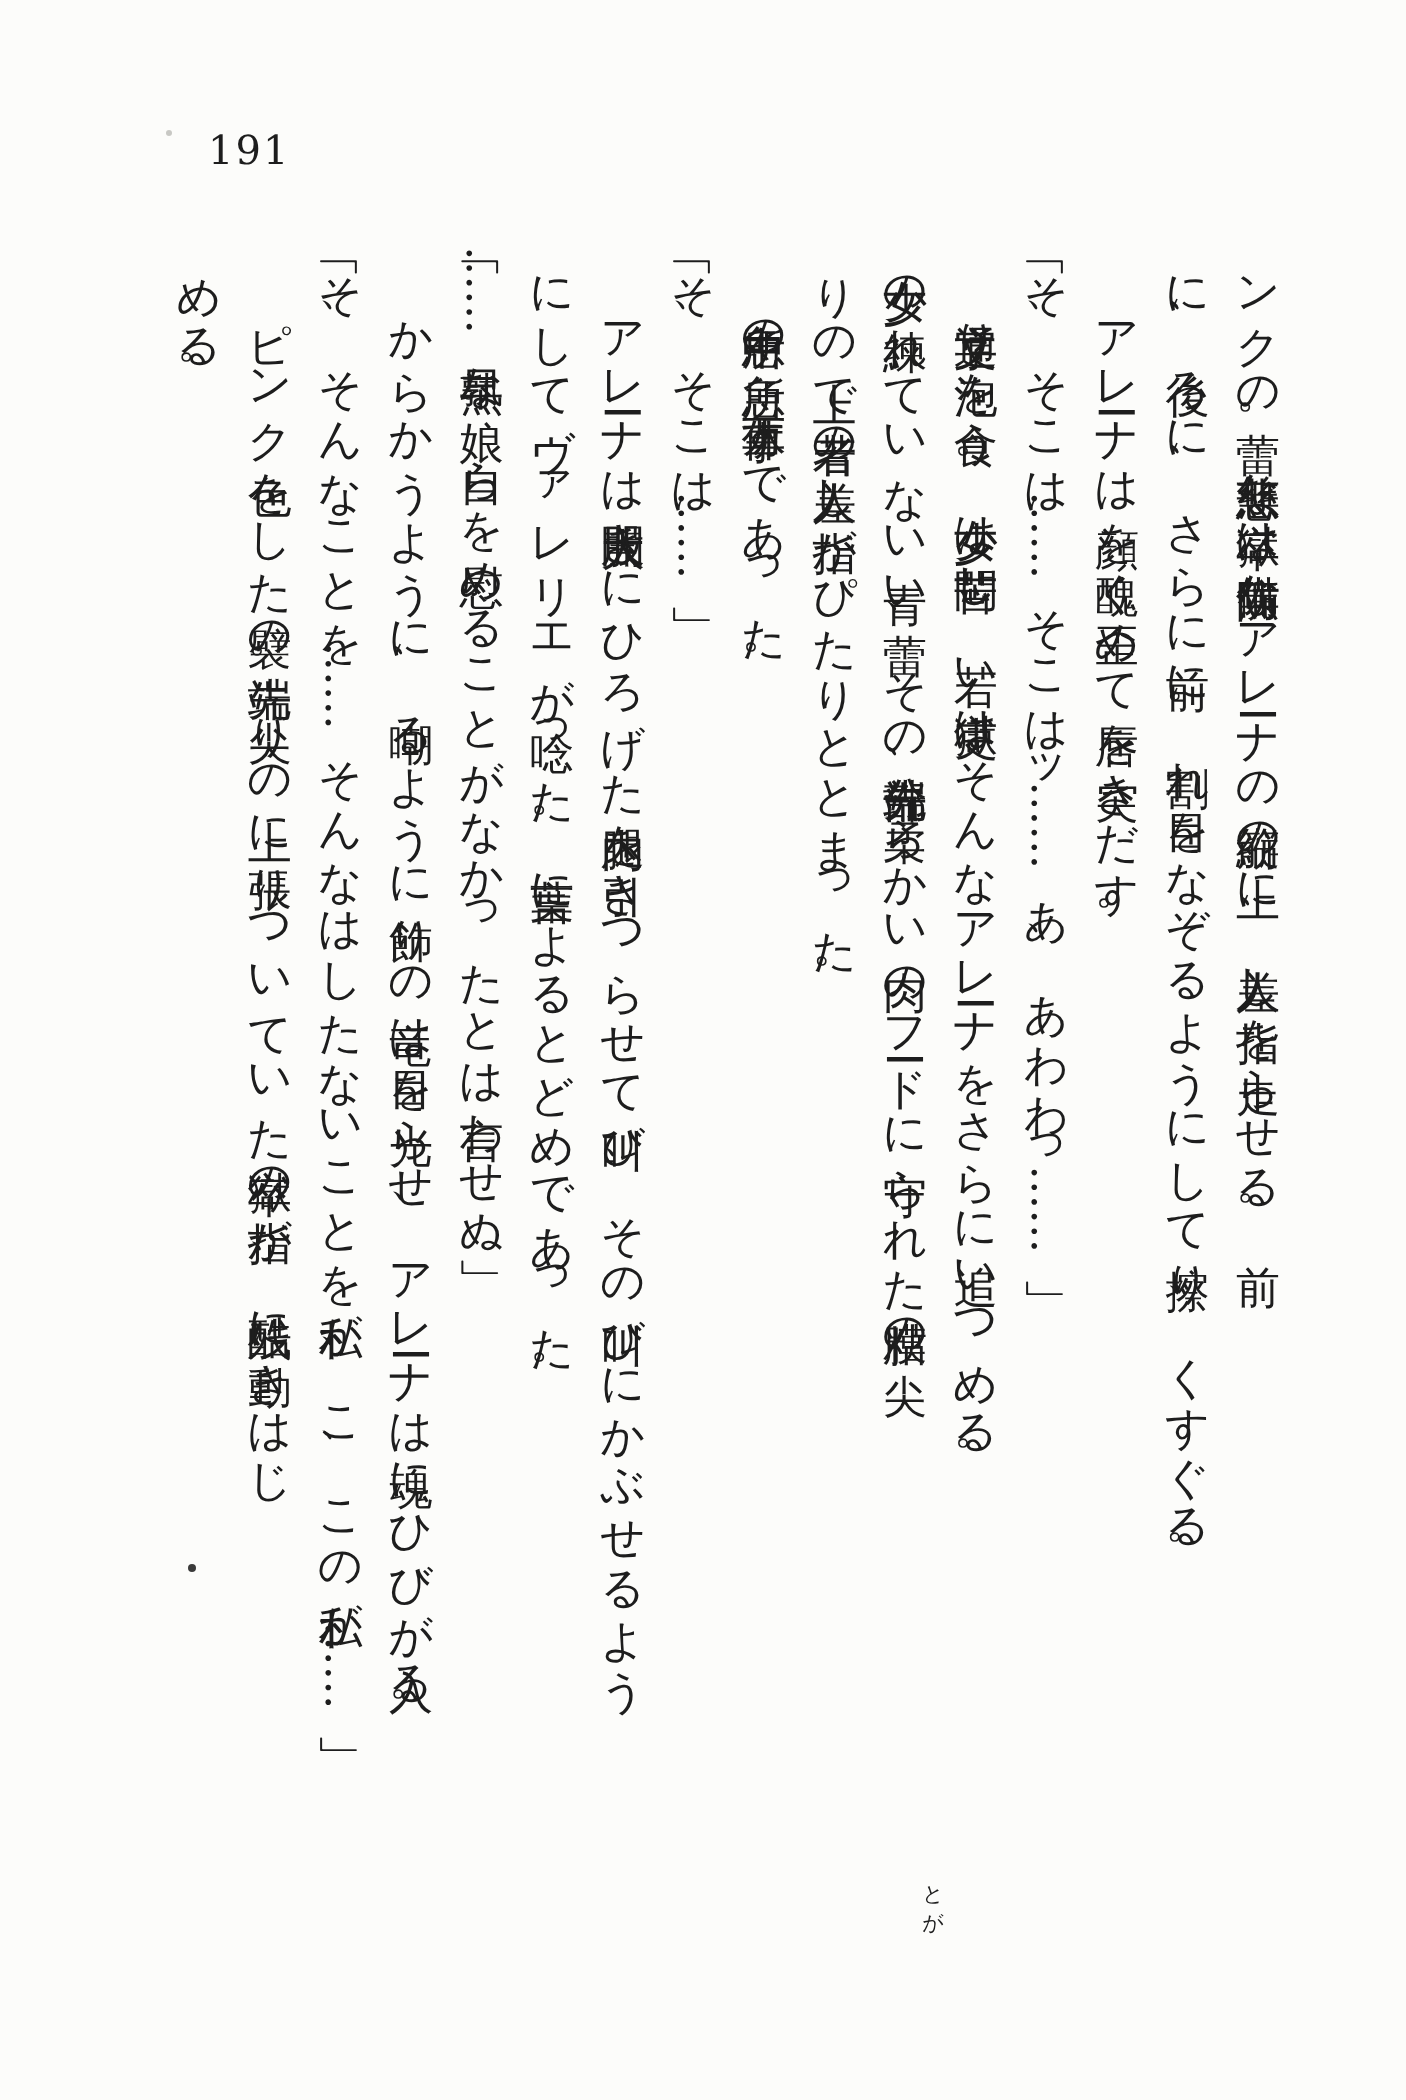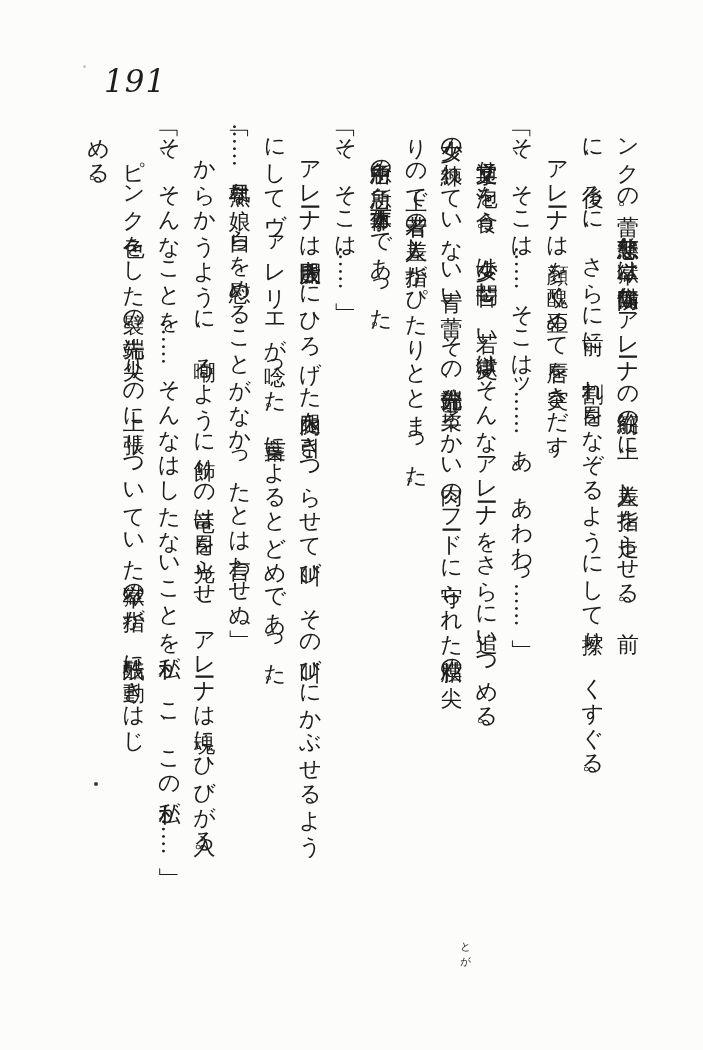--- a/index.html
+++ b/index.html
@@ -20,22 +20,21 @@
   .page {
     position: absolute;
     inset: 0;
     background: #fcfcfa;
   }
 
   .page-number {
     position: absolute;
     top: 63px;
     left: 104px;
-    font-size: 31px;
-    font-style: italic;
+    font-size: 20px;
     color: #1d1d1d;
     letter-spacing: 1px;
   }
 
   
   .text-block {
     position: absolute;
     top: 123px;
     right: 57px;
     height: 845px;

